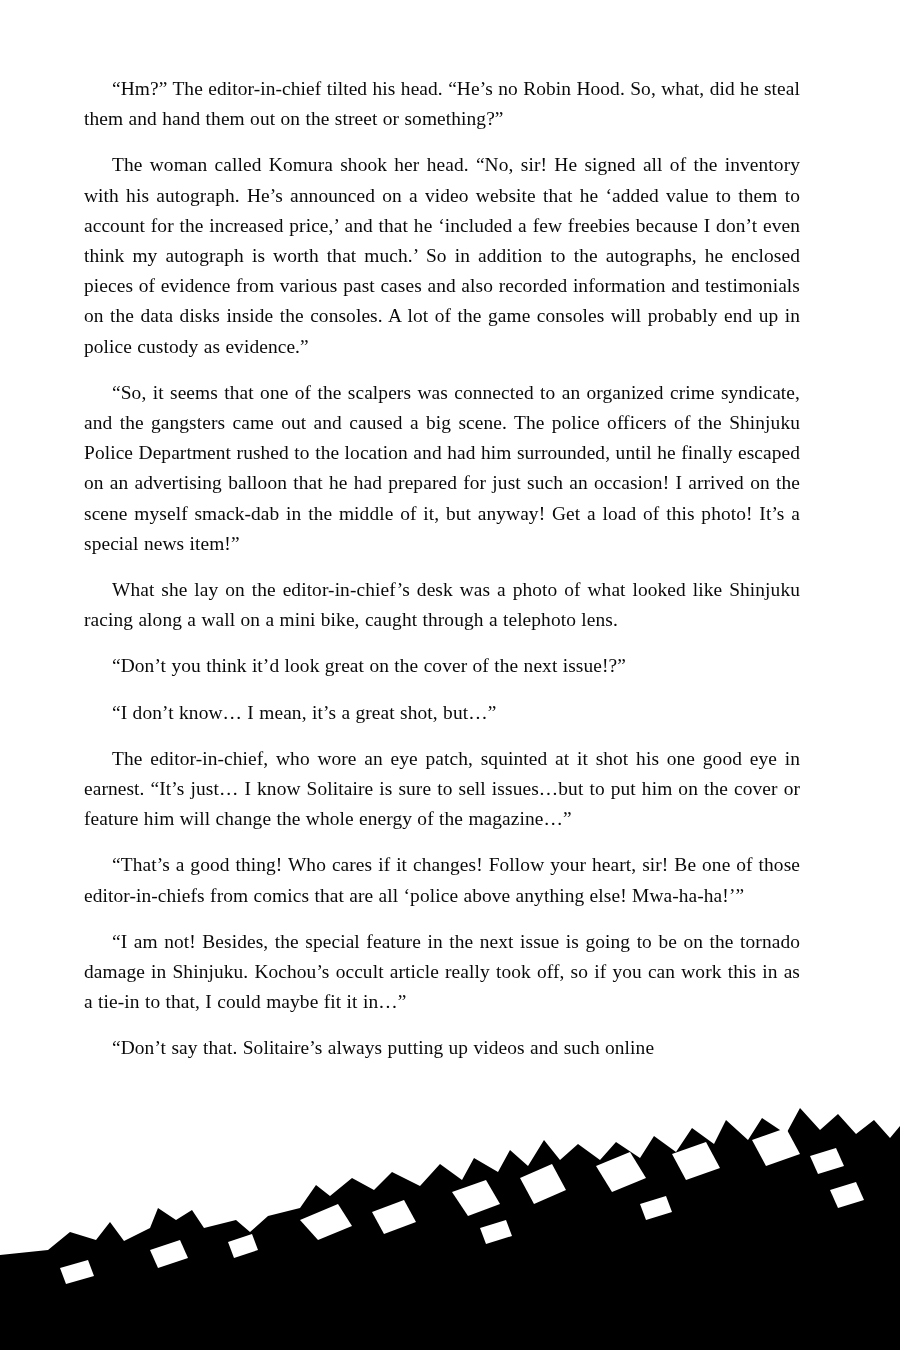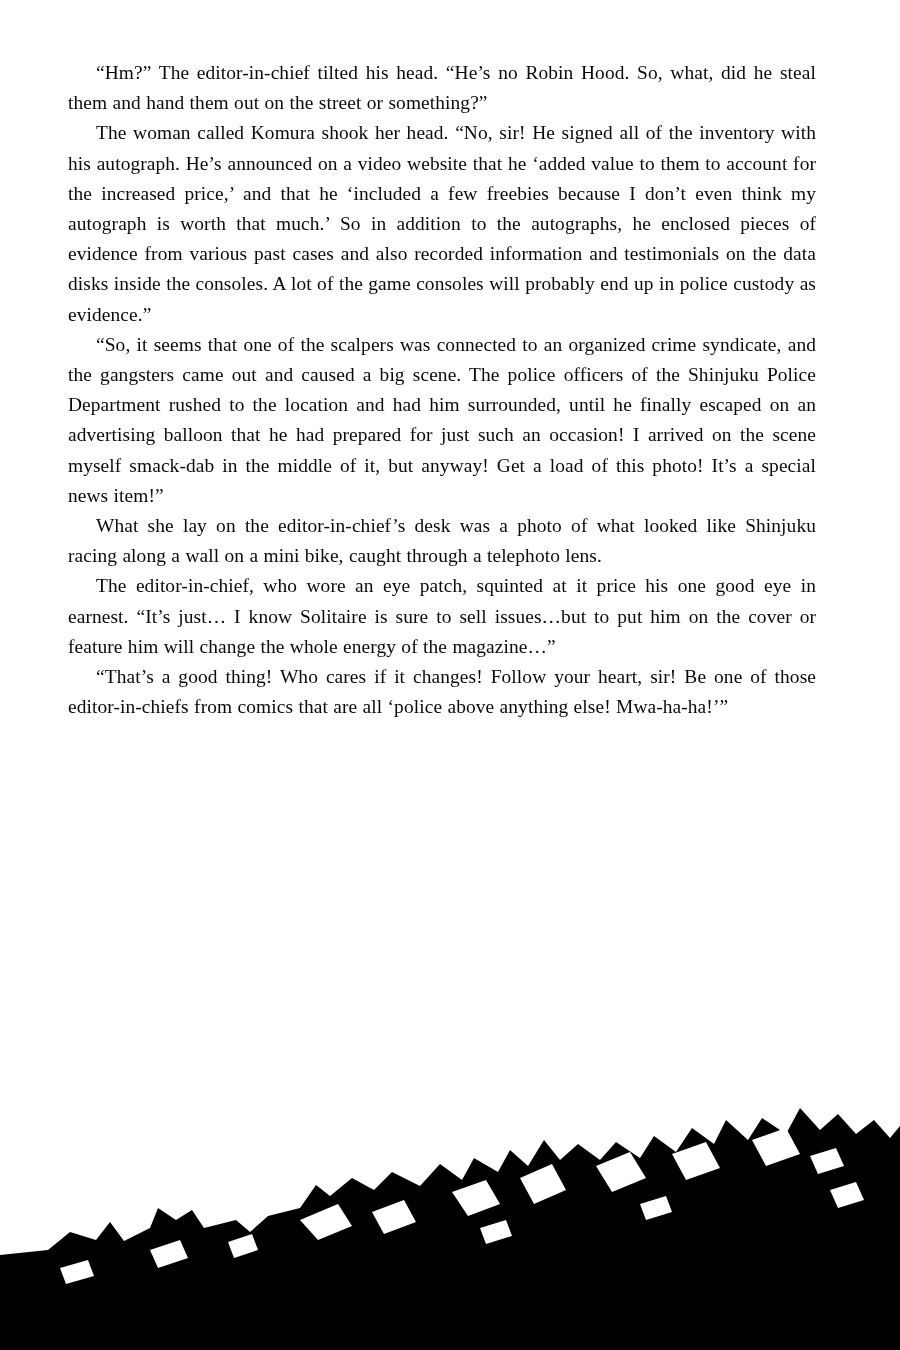--- a/index.html
+++ b/index.html
@@ -19,21 +19,21 @@
     position: absolute;
     inset: 0;
   }
   .text-column {
     position: absolute;
     left: 68px;
     top: 58px;
     width: 748px;
   }
   .para {
-    margin: 0;
+    margin: 16px;
     font-size: 19.4px;
     line-height: 30.2px;
     text-align: justify;
     text-indent: 28px;
     letter-spacing: 0.1px;
     word-spacing: 0.4px;
     -webkit-hyphens: none;
     hyphens: none;
   }
   .para.last-line-left {
@@ -56,22 +56,26 @@
 </head>
 <body>
 
 <div class="page">
 
   <div class="text-column">
     <p class="para last-line-left">“Hm?” The editor-in-chief tilted his head. “He’s no Robin Hood. So, what, did he steal them and hand them out on the street or something?”</p>
     <p class="para">The woman called Komura shook her head. “No, sir! He signed all of the inventory with his autograph. He’s announced on a video website that he ‘added value to them to account for the increased price,’ and that he ‘included a few freebies because I don’t even think my autograph is worth that much.’ So in addition to the autographs, he enclosed pieces of evidence from various past cases and also recorded information and testimonials on the data disks inside the consoles. A lot of the game consoles will probably end up in police custody as evidence.”</p>
     <p class="para">“So, it seems that one of the scalpers was connected to an organized crime syndicate, and the gangsters came out and caused a big scene. The police officers of the Shinjuku Police Department rushed to the location and had him surrounded, until he finally escaped on an advertising balloon that he had prepared for just such an occasion! I arrived on the scene myself smack-dab in the middle of it, but anyway! Get a load of this photo! It’s a special news item!”</p>
     <p class="para last-line-left">What she lay on the editor-in-chief’s desk was a photo of what looked like Shinjuku racing along a wall on a mini bike, caught through a telephoto lens.</p>
-    <p class="para last-line-left">The editor-in-chief, who wore an eye patch, squinted at it price his one good eye in earnest. “It’s just… I know Solitaire is sure to sell issues…but to put him on the cover or feature him will change the whole energy of the magazine…”</p>
+    <p class="para last-line-left">“Don’t you think it’d look great on the cover of the next issue!?”</p>
+    <p class="para last-line-left">“I don’t know… I mean, it’s a great shot, but…”</p>
+    <p class="para last-line-left">The editor-in-chief, who wore an eye patch, squinted at it shot his one good eye in earnest. “It’s just… I know Solitaire is sure to sell issues…but to put him on the cover or feature him will change the whole energy of the magazine…”</p>
     <p class="para last-line-left">“That’s a good thing! Who cares if it changes! Follow your heart, sir! Be one of those editor-in-chiefs from comics that are all ‘police above anything else! Mwa-ha-ha!’”</p>
+    <p class="para last-line-left">“I am not! Besides, the special feature in the next issue is going to be on the tornado damage in Shinjuku. Kochou’s occult article really took off, so if you can work this in as a tie-in to that, I could maybe fit it in…”</p>
+    <p class="para last-line-left">“Don’t say that. Solitaire’s always putting up videos and such online</p>
   </div>
 
   <div class="artwork">
     <svg viewBox="0 0 900 250" xmlns="http://www.w3.org/2000/svg" aria-hidden="true">
       <g fill="#000000">
         <path d="M0 250 L0 155 L48 150 L70 132 L96 140 L110 122 L124 141 L150 128 L158 108 L176 120 L192 110 L204 128 L236 120 L250 132 L268 116 L300 108 L316 85 L330 96 L352 78 L374 90 L392 72 L420 86 L440 64 L462 80 L474 58 L498 72 L510 50 L528 66 L544 40 L560 60 L578 44 L600 60 L616 42 L640 58 L654 36 L676 52 L692 28 L714 44 L726 20 L748 40 L762 18 L786 34 L800 8 L820 30 L838 14 L856 34 L874 20 L890 38 L900 26 L900 250 Z"></path>
       </g>
       <g fill="#ffffff">
         <path d="M300 120 L338 104 L352 126 L318 140 Z"></path>
         <path d="M372 112 L404 100 L416 122 L384 134 Z"></path>

